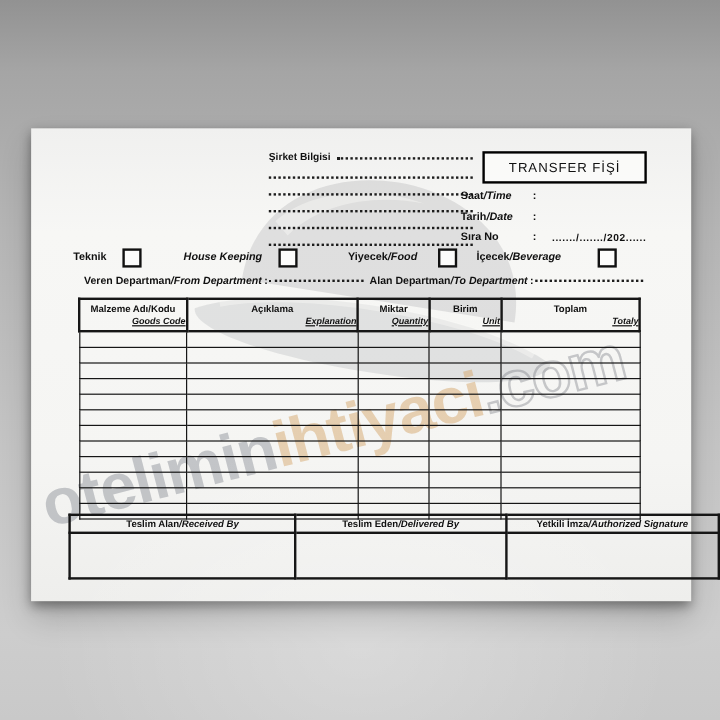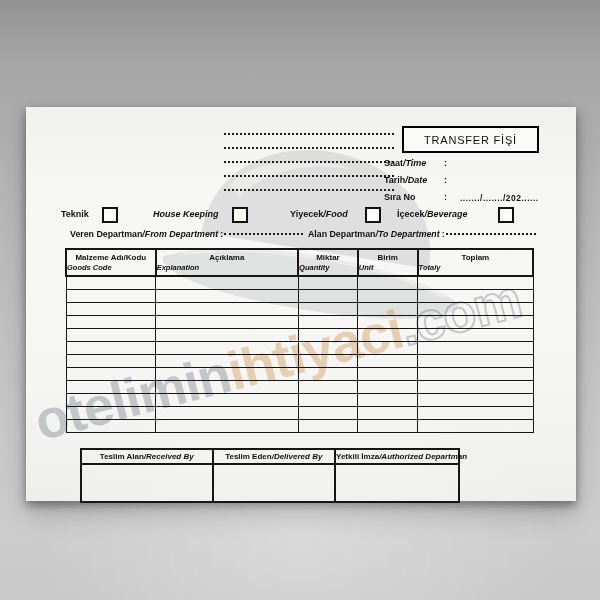--- a/index.html
+++ b/index.html
@@ -63,23 +63,23 @@
   .dept{position:absolute;top:120px;height:14px;display:flex;align-items:center;font-size:8.8px;font-weight:bold;white-space:nowrap;z-index:2;}
   .dept .colon{margin:0 1px 0 2px;}
   .dept-from{left:44px;width:233px;}
   .dept-to{left:282px;width:228px;}
   
   table{border-collapse:collapse;position:absolute;z-index:2;table-layout:fixed;}
   .items{left:39px;top:141px;width:469px;height:180px;}
   .items th{border:2px solid #161616;padding:0;height:25px;vertical-align:middle;}
   .items td{border:1.5px solid #161616;padding:0;height:12px;}
   .htr{font-size:8px;font-weight:bold;line-height:1.2;text-align:center;}
-  .hen{font-size:7.5px;font-weight:bold;font-style:italic;line-height:1.2;text-align:left;}
-  
-  .sig{left:54px;top:321px;width:380px;height:51px;margin-top:20px;}
+  .hen{font-size:7.5px;font-weight:bold;font-style:italic;line-height:1.2;text-align:right;text-decoration:underline;}
+  
+  .sig{left:31px;top:321px;width:543px;height:51px;}
   .sig th{border:2px solid #161616;padding:0;height:13px;font-size:8px;font-weight:bold;text-align:center;white-space:nowrap;}
   .sig td{border:2px solid #161616;padding:0;height:36px;}
 </style>
 </head>
 <body>
 
 <div class="stage">
   <div class="paper">
 
     <svg class="wm-bell" viewBox="0 0 330 195">
@@ -88,20 +88,24 @@
       <path d="M15,152 C80,118 250,118 315,152 C315,168 258,182 165,182 C72,182 15,168 15,152 Z" fill="rgba(130,132,136,0.18)"></path>
       <path d="M35,145 C100,122 235,122 300,147" stroke="rgba(248,248,246,0.45)" stroke-width="5" fill="none"></path>
     </svg>
 
     <div class="wm-text">
       <span class="wm-gray">otelimin</span><span class="wm-tan">ihtiyaci</span><span class="wm-outline">.com</span>
     </div>
 
 
     <div class="company">
+      <div class="row1">
+        <span class="lbl">Şirket Bilgisi</span>
+        <span class="dotfill"></span>
+      </div>
       <div class="dline"></div>
       <div class="dline"></div>
       <div class="dline"></div>
       <div class="dline"></div>
       <div class="dline"></div>
     </div>
 
     <div class="titlebox">
       <span>TRANSFER FİŞİ</span>
     </div>
@@ -271,21 +275,21 @@
     <table class="sig">
       <colgroup>
           <col style="width:34.8%">
           <col style="width:32.4%">
           <col style="width:32.8%">
         </colgroup>
       <thead>
         <tr>
           <th><span>Teslim Alan</span><span class="it">/Received By</span></th>
           <th><span>Teslim Eden</span><span class="it">/Delivered By</span></th>
-          <th><span>Yetkili İmza</span><span class="it">/Authorized Departman</span></th>
+          <th><span>Yetkili İmza</span><span class="it">/Authorized Signature</span></th>
         </tr>
       </thead>
       <tbody>
         <tr>
           <td></td>
           <td></td>
           <td></td>
         </tr>
       </tbody>
     </table>

